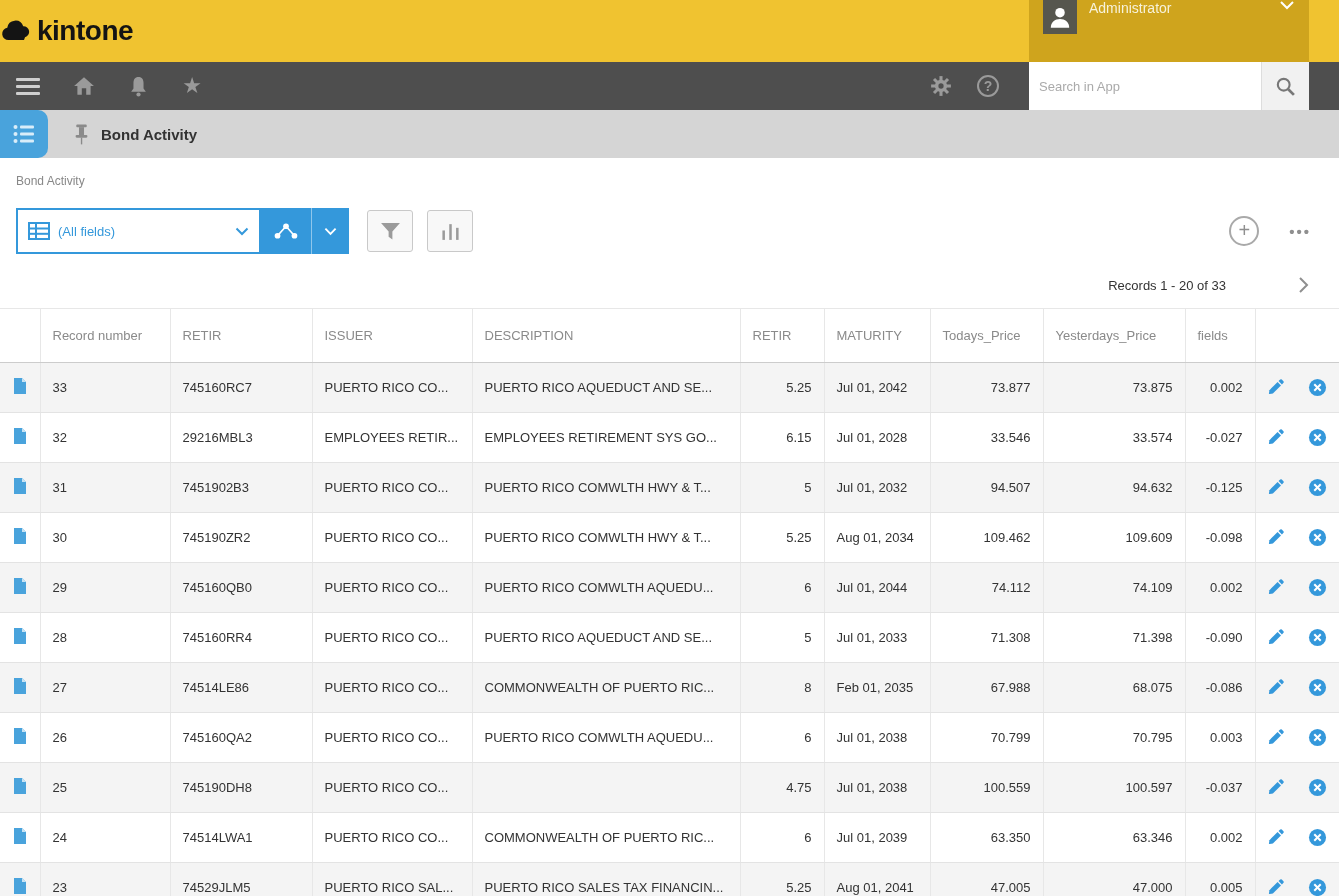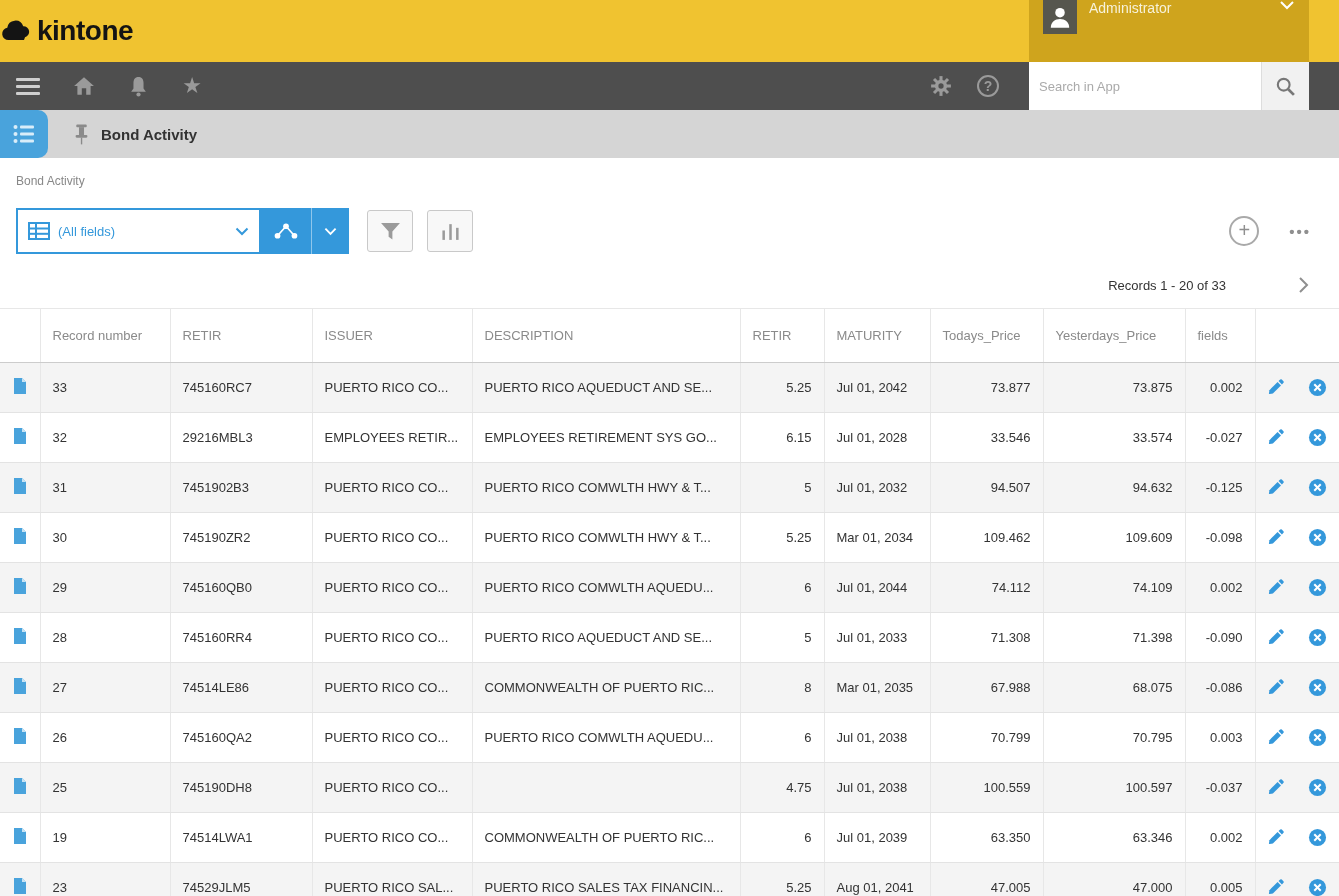--- a/index.html
+++ b/index.html
@@ -384,21 +384,21 @@
       <svg width="14" height="18" viewBox="0 0 14 18">
             <path d="M1 1 h8 l4 4 v12 h-12 z" fill="#49a3dc"></path>
             <path d="M9 1 l4 4 h-4 z" fill="#c6e3f5"></path>
           </svg>
     </td>
     <td>30</td>
     <td>745190ZR2</td>
     <td>PUERTO RICO CO...</td>
     <td>PUERTO RICO COMWLTH HWY &amp; T...</td>
     <td class="num">5.25</td>
-    <td>Mar 01, 2034</td>
+    <td>Aug 01, 2034</td>
     <td class="num">109.462</td>
     <td class="num">109.609</td>
     <td class="num">-0.098</td>
     <td class="c-actions">
       <span class="action-wrap">
         <span>
           <svg width="17" height="17" viewBox="0 0 18 18">
                 <path d="M11.2 3.2 L14.8 6.8 L6.2 15.4 L2 16 L2.6 11.8 Z" fill="#3498db"></path>
                 <path d="M12.2 2.2 L14 0.6 a1.2 1.2 0 0 1 1.7 0 l1.7 1.7 a1.2 1.2 0 0 1 0 1.7 L15.8 5.8 Z" fill="#3498db"></path>
               </svg>
@@ -483,21 +483,21 @@
       <svg width="14" height="18" viewBox="0 0 14 18">
             <path d="M1 1 h8 l4 4 v12 h-12 z" fill="#49a3dc"></path>
             <path d="M9 1 l4 4 h-4 z" fill="#c6e3f5"></path>
           </svg>
     </td>
     <td>27</td>
     <td>74514LE86</td>
     <td>PUERTO RICO CO...</td>
     <td>COMMONWEALTH OF PUERTO RIC...</td>
     <td class="num">8</td>
-    <td>Mar 01, 2035</td>
+    <td>Feb 01, 2035</td>
     <td class="num">67.988</td>
     <td class="num">68.075</td>
     <td class="num">-0.086</td>
     <td class="c-actions">
       <span class="action-wrap">
         <span>
           <svg width="17" height="17" viewBox="0 0 18 18">
                 <path d="M11.2 3.2 L14.8 6.8 L6.2 15.4 L2 16 L2.6 11.8 Z" fill="#3498db"></path>
                 <path d="M12.2 2.2 L14 0.6 a1.2 1.2 0 0 1 1.7 0 l1.7 1.7 a1.2 1.2 0 0 1 0 1.7 L15.8 5.8 Z" fill="#3498db"></path>
               </svg>
@@ -577,21 +577,21 @@
       </span>
     </td>
   </tr>
       <tr>
     <td class="c-icon">
       <svg width="14" height="18" viewBox="0 0 14 18">
             <path d="M1 1 h8 l4 4 v12 h-12 z" fill="#49a3dc"></path>
             <path d="M9 1 l4 4 h-4 z" fill="#c6e3f5"></path>
           </svg>
     </td>
-    <td>19</td>
+    <td>24</td>
     <td>74514LWA1</td>
     <td>PUERTO RICO CO...</td>
     <td>COMMONWEALTH OF PUERTO RIC...</td>
     <td class="num">6</td>
     <td>Jul 01, 2039</td>
     <td class="num">63.350</td>
     <td class="num">63.346</td>
     <td class="num">0.002</td>
     <td class="c-actions">
       <span class="action-wrap">

